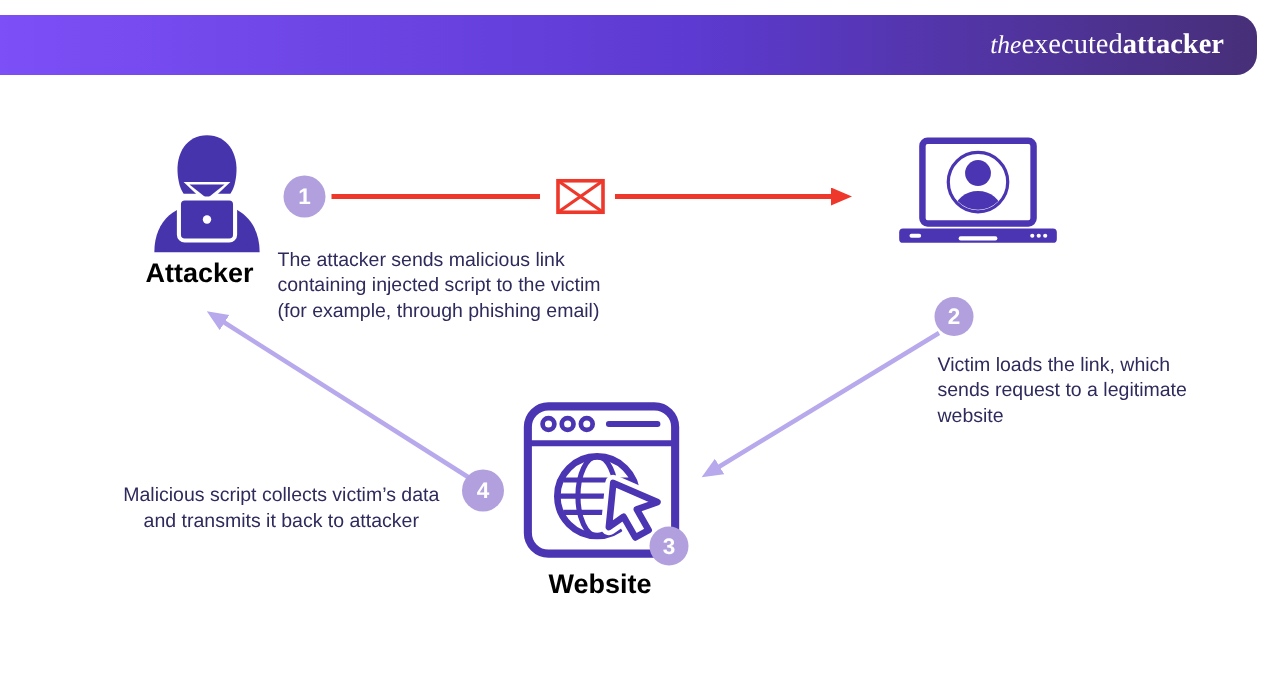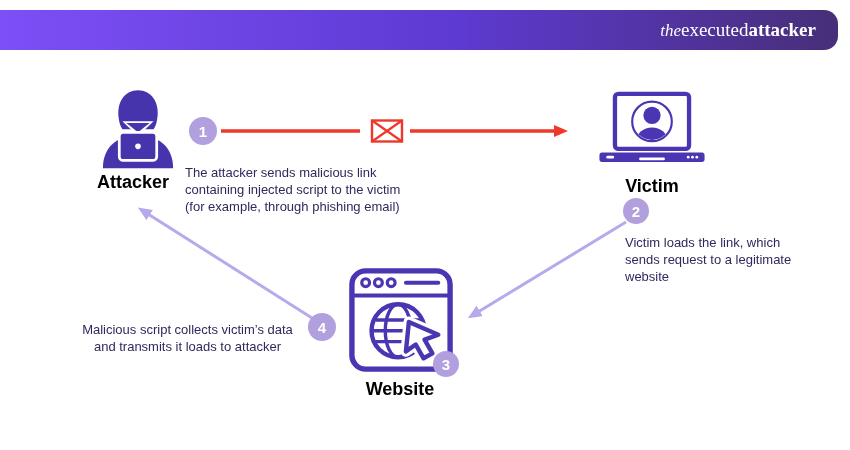--- a/index.html
+++ b/index.html
@@ -95,21 +95,20 @@
       <circle cx="65" cy="29" r="10" fill="#4c35b2"></circle>
       <ellipse cx="65" cy="58" rx="18" ry="15" fill="#4c35b2"></ellipse>
     </g>
     <rect x="4" y="72" width="122" height="11" rx="3" fill="#4c35b2"></rect>
     <rect x="12" y="76" width="9" height="3" rx="1.5" fill="#ffffff"></rect>
     <circle cx="107" cy="77.5" r="1.6" fill="#ffffff"></circle>
     <circle cx="112" cy="77.5" r="1.6" fill="#ffffff"></circle>
     <circle cx="117" cy="77.5" r="1.6" fill="#ffffff"></circle>
     <rect x="50" y="78" width="30" height="3.2" rx="1.6" fill="#ffffff"></rect>
   </svg>
-  <div class="node-label" style="left:602px;top:176px;width:100px;">Victim</div>
 
   <svg class="node-icon" style="left:347px;top:266px;" width="108" height="108" viewBox="0 0 110 110">
     <rect x="5" y="5" width="100" height="100" rx="14" fill="#ffffff" stroke="#4c35b2" stroke-width="5.5"></rect>
     <line x1="5" y1="30" x2="105" y2="30" stroke="#4c35b2" stroke-width="4"></line>
     <circle cx="19" cy="17" r="4" fill="none" stroke="#4c35b2" stroke-width="3.2"></circle>
     <circle cx="32" cy="17" r="4" fill="none" stroke="#4c35b2" stroke-width="3.2"></circle>
     <circle cx="45" cy="17" r="4" fill="none" stroke="#4c35b2" stroke-width="3.2"></circle>
     <line x1="60" y1="17" x2="93" y2="17" stroke="#4c35b2" stroke-width="4" stroke-linecap="round"></line>
     <g>
       <circle cx="52" cy="66" r="27" fill="none" stroke="#4c35b2" stroke-width="4.5"></circle>
@@ -130,15 +129,15 @@
   <div class="badge" style="left:433px;top:351px;width:26px;height:26px;">3</div>
   <div class="badge" style="left:308px;top:313px;width:28px;height:28px;">4</div>
 
   <div class="text-block" style="left:185px;top:151px;width:265px;margin-top:13px;">The attacker sends malicious link
 containing injected script to the victim
 (for example, through phishing email)</div>
   <div class="text-block" style="left:625px;top:234px;width:195px;">Victim loads the link, which
 sends request to a legitimate
 website</div>
   <div class="text-block" style="left:70px;top:321px;width:235px;text-align:center;">Malicious script collects victim’s data
-and transmits it loads to attacker</div>
+and transmits it back to attacker</div>
 
 </div>
 
 </body></html>

